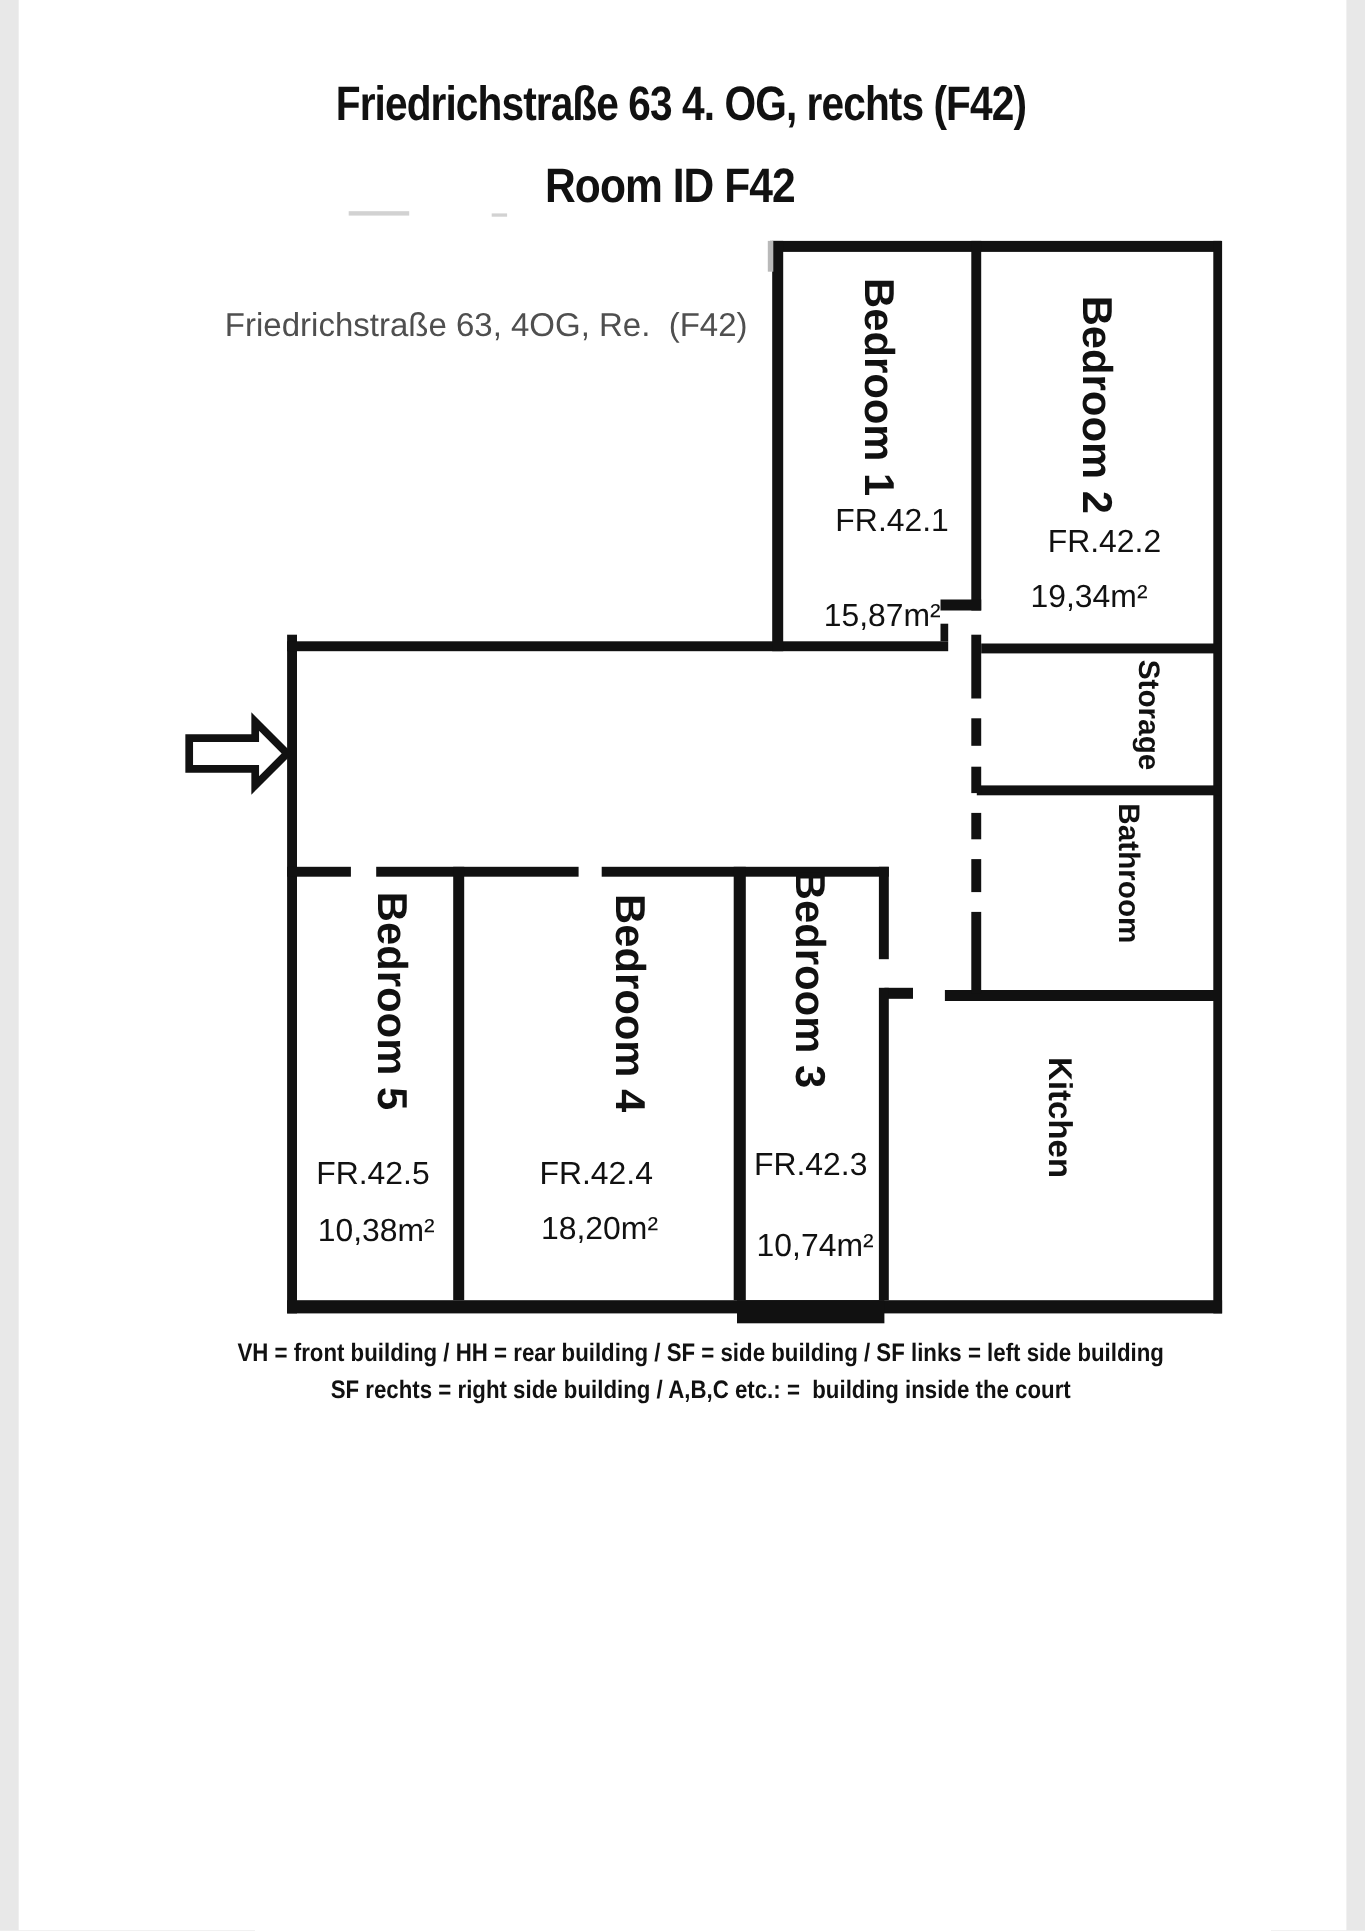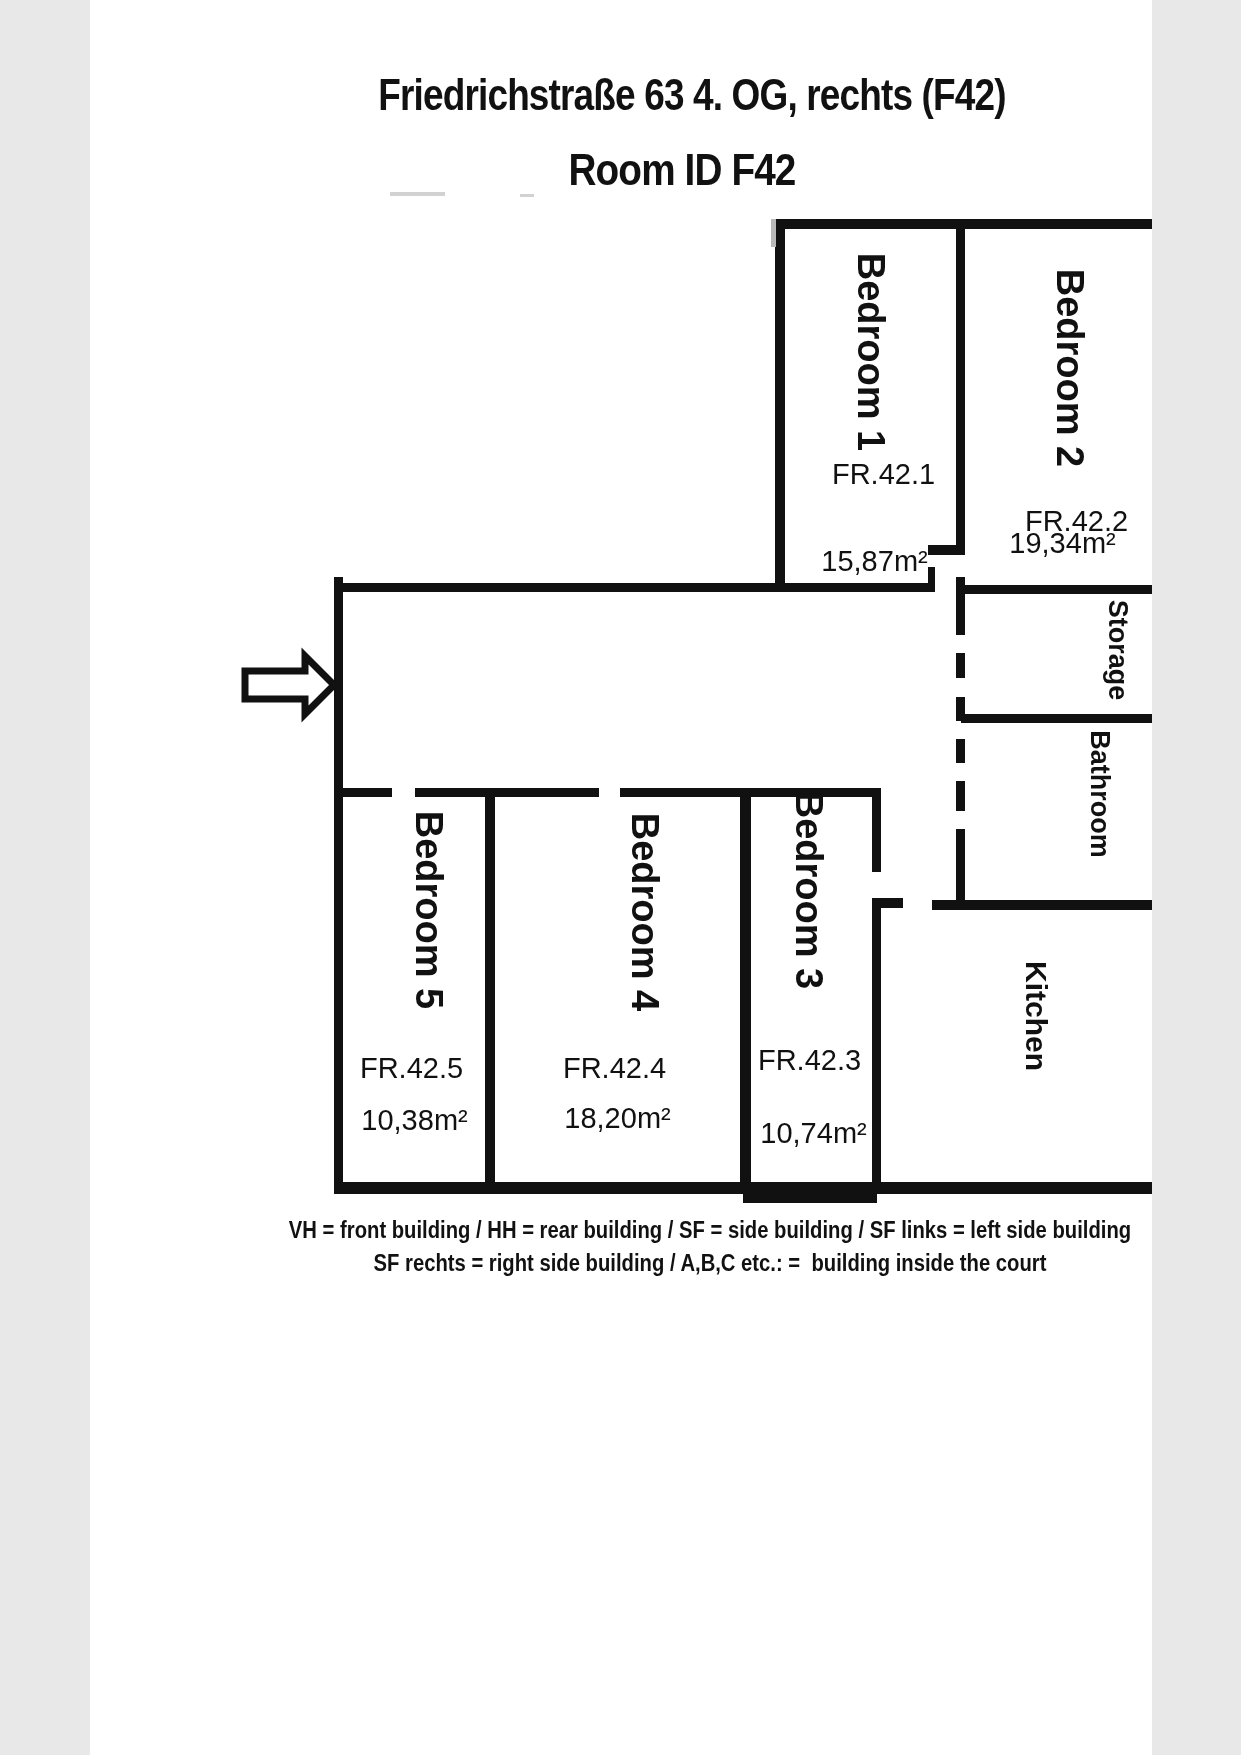--- a/index.html
+++ b/index.html
@@ -1,18 +1,18 @@
 <!DOCTYPE html>
 <html style="--wall: #111111; --bg: #ffffff; --ann: #4f4f4f;"><head>
 <meta charset="utf-8">
 <style>
   html,body{margin:0;padding:0;background:#e8e8e8;}
   .page{
     position:relative;
-    width:1062px;height:1755px;
+    width:1207px;height:1755px;
     margin:0 auto;
     background:var(--bg,#ffffff);
     font-family:"Liberation Sans", sans-serif;
     color:#111;
     overflow:hidden;
   }
   .hlabel{
     position:absolute;
     transform:translate(-50%,-50%);
     white-space:pre;
@@ -50,20 +50,21 @@
   .artifact-light{fill:#d2d2d2;}
 </style>
 </head>
 <body>
 
 <div class="page">
 
   <div class="hlabel title" style="left:602px;top:95px;transform:translate(-50%,-50%) scaleX(0.84);">Friedrichstraße 63 4. OG, rechts (F42)</div>
   <div class="hlabel title" style="left:592px;top:170px;transform:translate(-50%,-50%) scaleX(0.88);">Room ID F42</div>
 
+  <div class="hlabel annotation" style="left:425px;top:296px;">Friedrichstraße 63, 4OG, Re.  (F42)</div>
 
   <svg class="plan" width="1241" height="1755" viewBox="0 0 1241 1755">
     <g>
 
       <rect class="wall" x="683" y="219" width="410" height="10"></rect>
 
       <rect class="wall" x="1086" y="219" width="8" height="975"></rect>
 
       <rect class="wall" x="244" y="1182" width="850" height="12"></rect>
 
@@ -121,21 +122,21 @@
     <g>
       <polygon points="155,671 215,671 215,656 244,685 215,714 215,699 155,699" fill="#ffffff" stroke="var(--wall,#111111)" stroke-width="7" stroke-linejoin="miter"></polygon>
     </g>
   </svg>
 
   <div class="vlabel room-name" style="left:781px;top:352px;">Bedroom 1</div>
   <div class="hlabel room-code" style="left:794px;top:474px;">FR.42.1</div>
   <div class="hlabel room-area" style="left:785px;top:521px;margin-top:40px;">15,87m²</div>
 
   <div class="vlabel room-name" style="left:980px;top:368px;">Bedroom 2</div>
-  <div class="hlabel room-code" style="left:987px;top:493px;margin-top:28px;">FR.42.2</div>
+  <div class="hlabel room-code" style="left:987px;top:493px;">FR.42.2</div>
   <div class="hlabel room-area" style="left:937px;top:543px;margin-left:36px;">19,34m²</div>
 
   <div class="vlabel room-name-small" style="left:1027px;top:650px;">Storage</div>
 
   <div class="vlabel room-name-small" style="left:1009px;top:794px;">Bathroom</div>
 
   <div class="vlabel room-name-kitchen" style="left:946px;top:1016px;">Kitchen</div>
 
   <div class="vlabel room-name" style="left:339px;top:910px;">Bedroom 5</div>
   <div class="hlabel room-code" style="left:322px;top:1068px;">FR.42.5</div>

